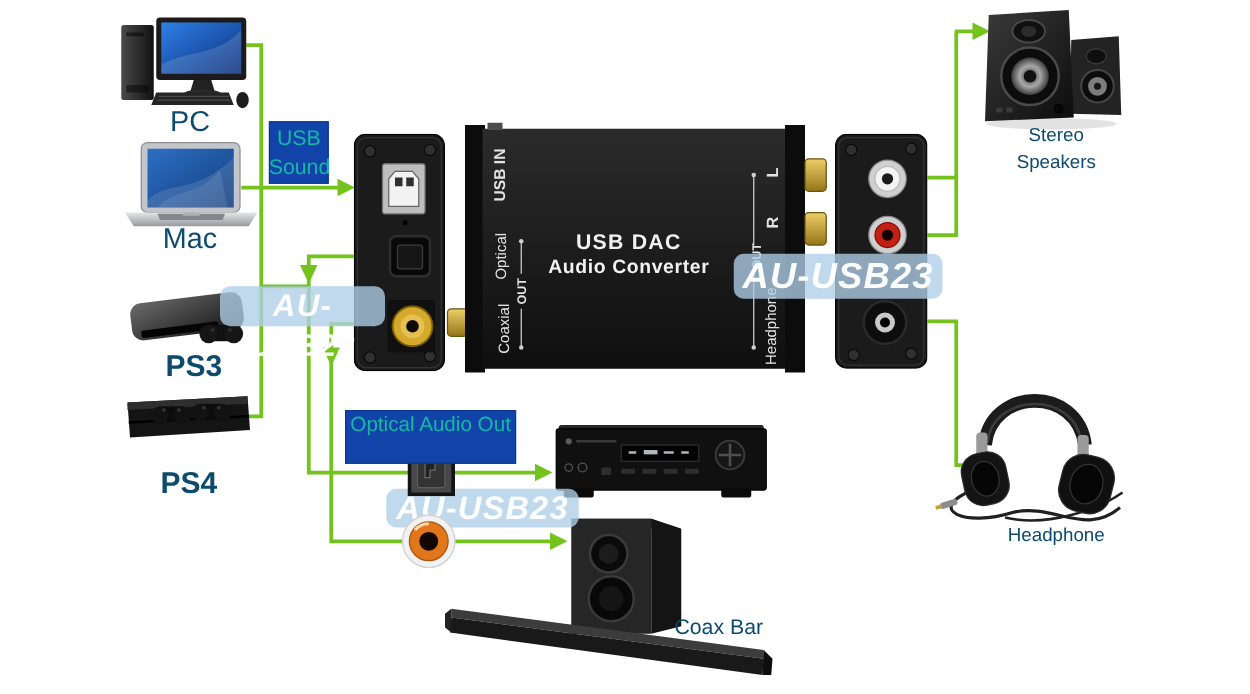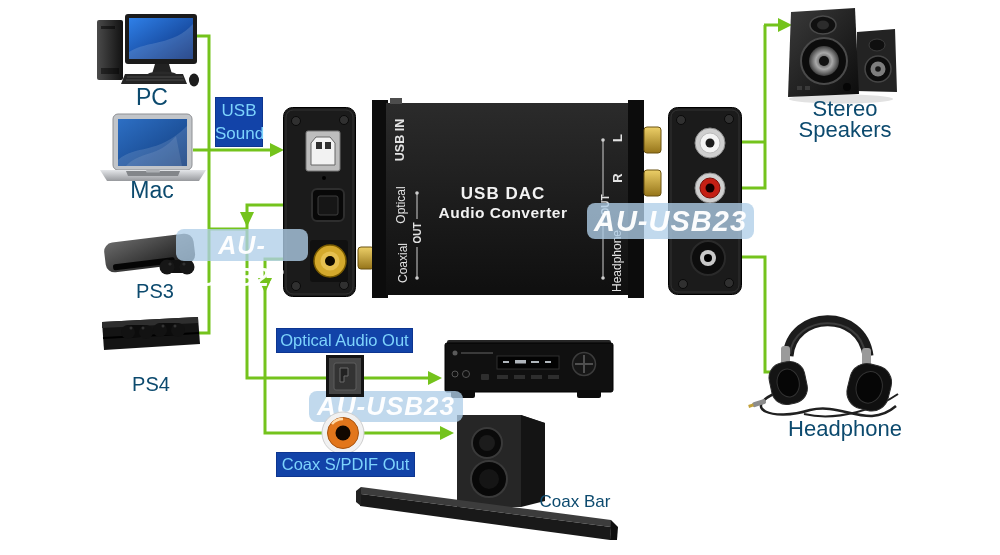--- a/index.html
+++ b/index.html
@@ -2,27 +2,27 @@
 <html><head>
 <meta charset="utf-8">
 <style>
   html,body{margin:0;padding:0;background:#fff;}
   .canvas{position:relative;width:1000px;height:555px;background:#fff;overflow:hidden;
           font-family:"Liberation Sans",sans-serif;}
   .abs{position:absolute;}
   svg{display:block;}
   .dev-label{position:absolute;color:#0c4a6e;text-align:center;font-weight:400;}
   .lbl-lg{font-size:23px;}
-  .lbl-md{font-size:20px;}
-  .lbl-sm{font-size:22px;line-height:21px;}
+  .lbl-md{font-size:24px;font-weight:bold;}
+  .lbl-sm{font-size:15px;line-height:21px;}
   .lbl-xs{font-size:17px;}
-  .callout{position:absolute;background:#1243a8;color:#7dd3fc;text-align:center;
+  .callout{position:absolute;background:#1243a8;color:#14b8a6;text-align:center;
            box-shadow:0 0 0 1px #0d3590 inset;}
   .callout-usb{left:215px;top:97px;width:48px;height:50px;font-size:17px;line-height:23px;padding-top:2px;box-sizing:border-box;}
-  .callout-bar{height:25px;line-height:25px;font-size:16.5px;}
+  .callout-bar{height:43px;line-height:25px;font-size:16.5px;}
   .wm{position:absolute;background:rgba(175,206,232,0.78);border-radius:8px;color:rgba(255,255,255,0.96);
       font-style:italic;font-weight:bold;text-align:center;letter-spacing:1px;}
   .wm1{left:176px;top:229px;width:132px;height:32px;line-height:32px;font-size:25px;}
   .wm2{left:587px;top:203px;width:167px;height:36px;line-height:36px;font-size:29px;}
   .wm3{left:309px;top:391px;width:154px;height:31px;line-height:31px;font-size:26px;}
   .two-line div{display:block;}
 </style>
 </head>
 <body>
 
@@ -358,15 +358,14 @@
     <circle cx="22" cy="22" r="15.5" fill="#e2761b" stroke="#a85410"></circle>
     <circle cx="22" cy="22" r="7.5" fill="#120800"></circle>
     <path d="M11 13 A14 14 0 0 1 22 8" stroke="#ffd9a8" stroke-width="2.5" fill="none"></path>
   </svg>
 
   <div class="callout callout-usb">
     <div>USB</div>
     <div>Sound</div>
   </div>
   <div class="callout callout-bar" style="left:276px;top:328px;width:137px">Optical Audio Out</div>
-  <div class="callout callout-bar" style="left:276px;top:452px;width:139px">Coax S/PDIF Out</div>
 
 </div>
 
 </body></html>

